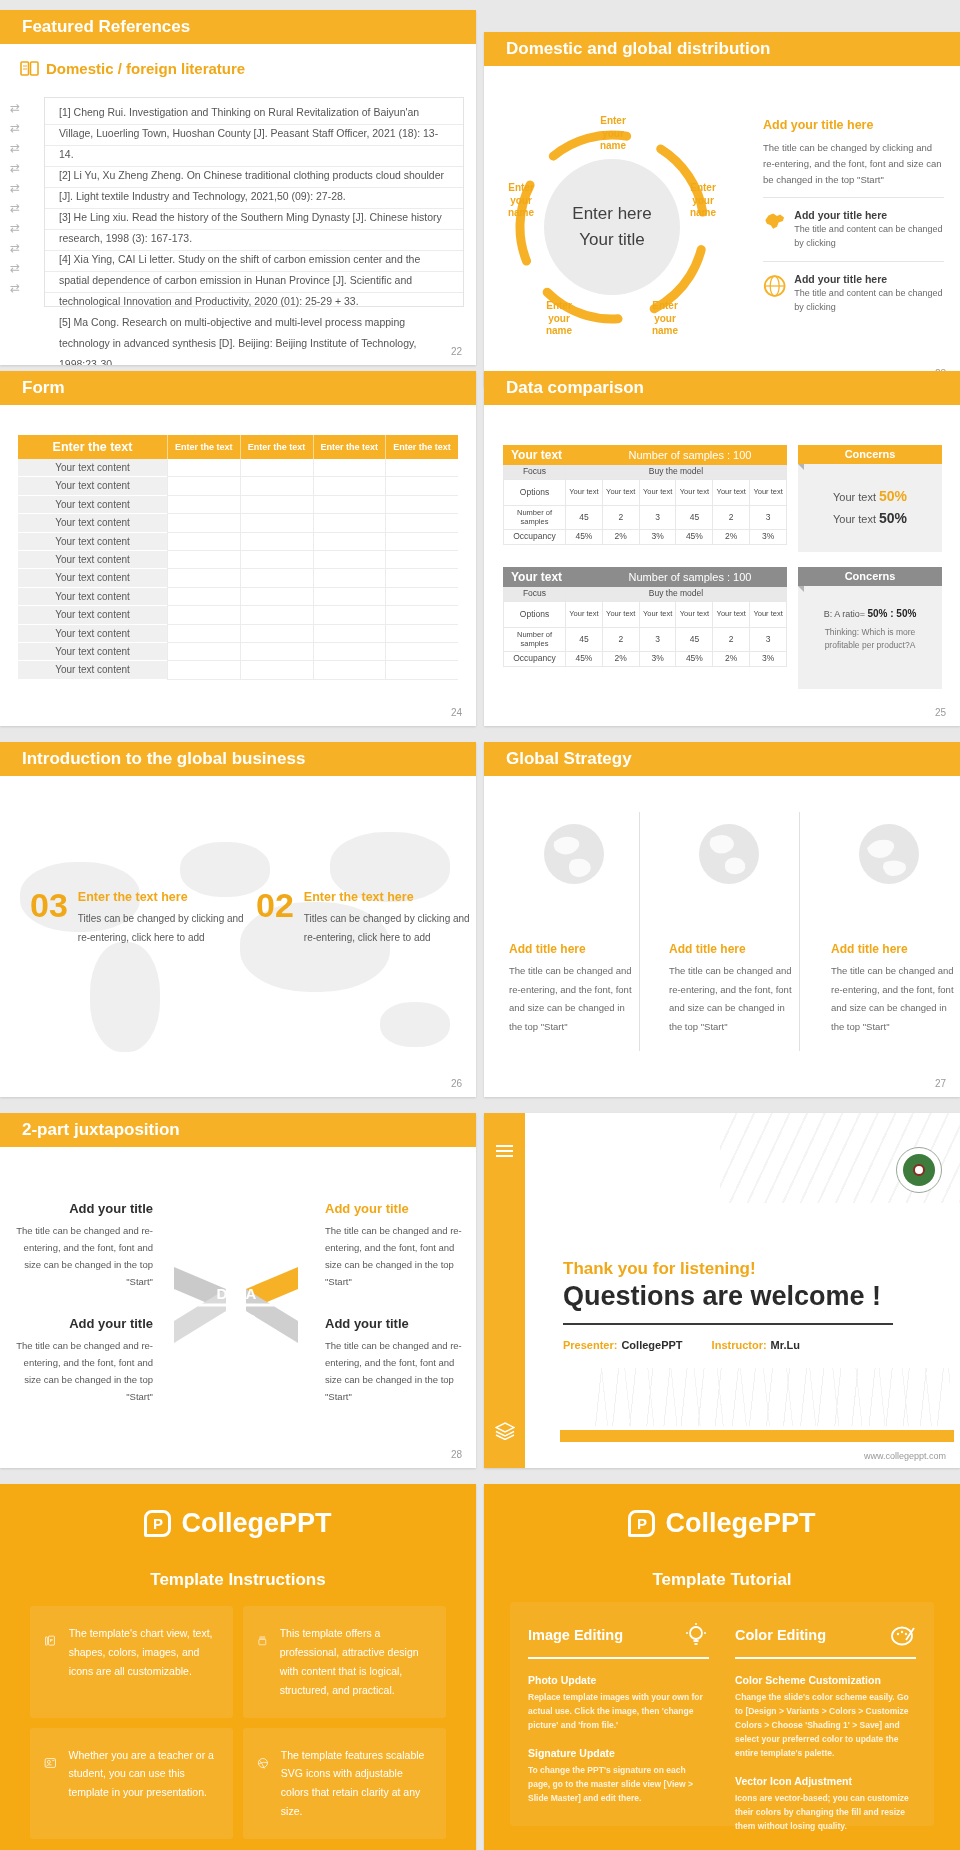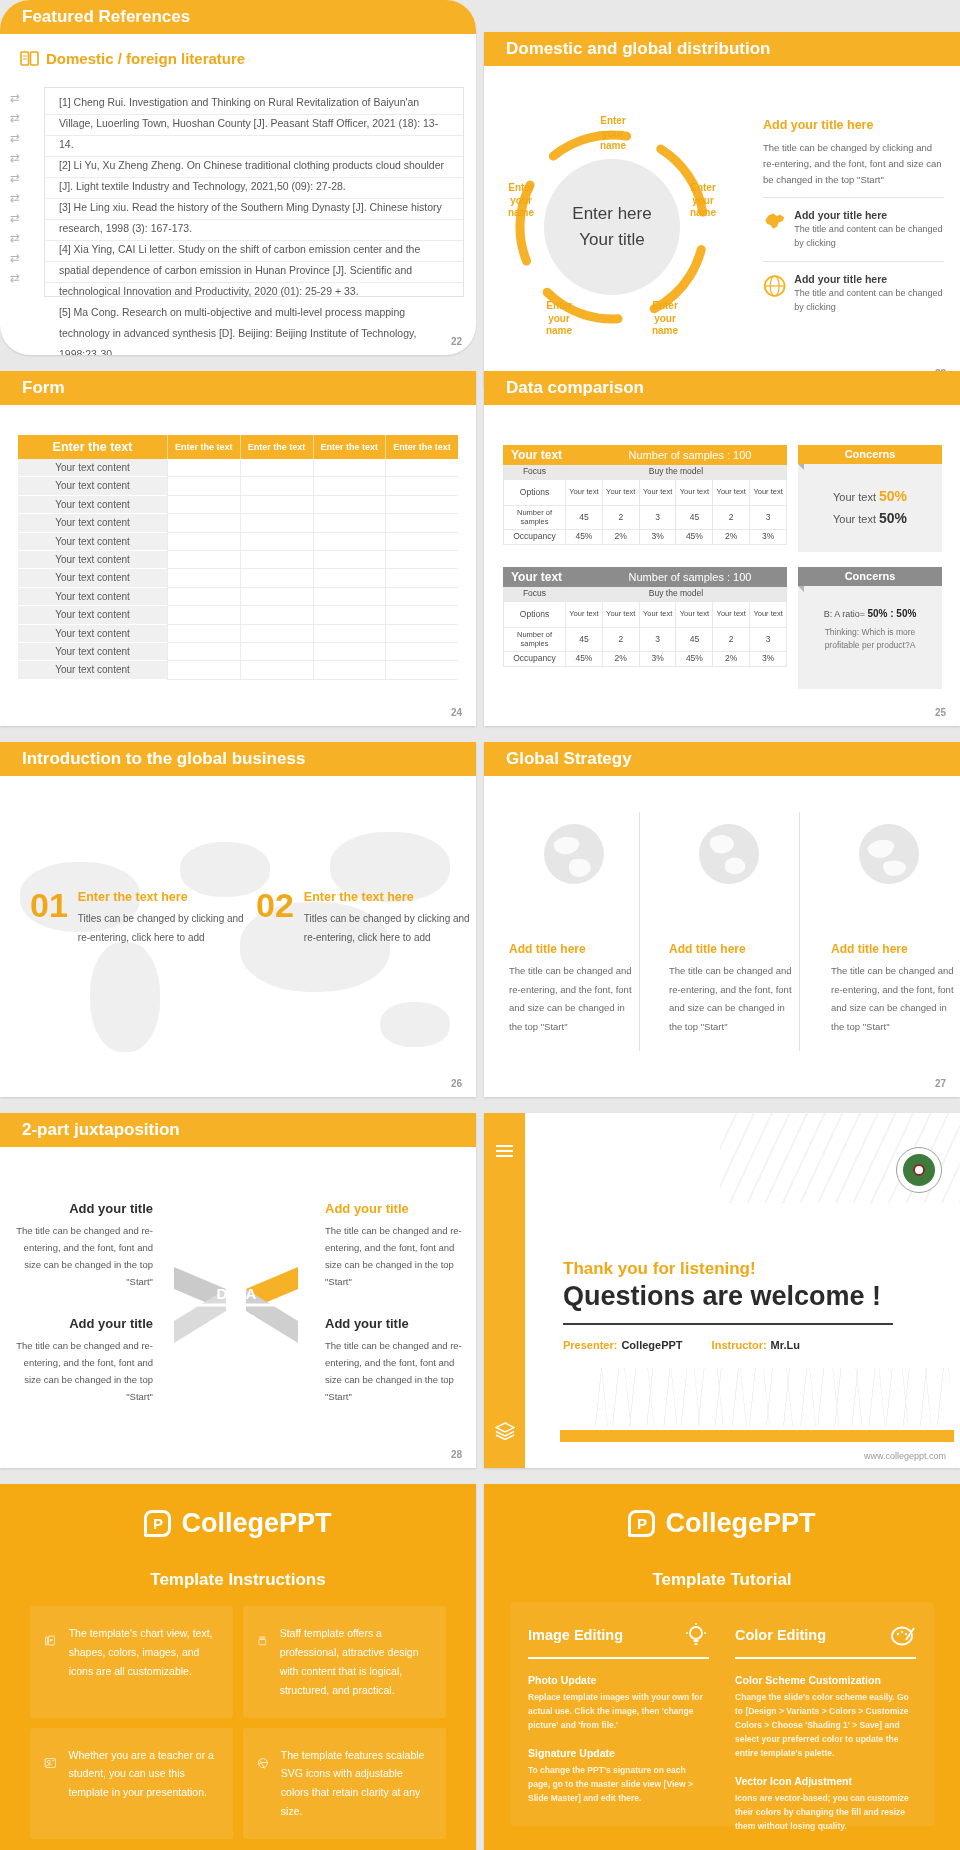--- a/index.html
+++ b/index.html
@@ -12,21 +12,21 @@
   }
   *{box-sizing:border-box;margin:0;padding:0;}
   html,body{width:960px;}
   body{
     position:relative;width:960px;height:1850px;background:var(--page-bg);
     font-family:"Liberation Sans","DejaVu Sans",sans-serif;color:var(--body-text);
   }
   .slide{position:absolute;background:#fff;overflow:hidden;box-shadow:0 1px 2px rgba(0,0,0,.12);}
   .titlebar{position:absolute;top:0;left:0;right:0;height:34px;background:var(--amber);
     color:#fff;font-weight:bold;font-size:17px;line-height:34px;padding-left:22px;}
-  .pagenum{position:absolute;right:14px;bottom:8px;font-size:10px;color:#9a9a9a;font-weight:bold;}
+  .pagenum{position:absolute;right:14px;bottom:8px;font-size:10px;color:#9a9a9a;}
 
   
   .sec-head{position:absolute;left:20px;top:50px;display:flex;align-items:center;gap:7px;
     color:var(--amber-text);font-weight:bold;font-size:15px;}
   .marker-col{position:absolute;left:10px;top:92px;width:26px;display:flex;flex-direction:column;gap:8px;}
   .marker-col span{color:#b5b5b5;font-size:12px;line-height:12px;}
   .ref-card{position:absolute;left:44px;top:87px;width:420px;height:210px;border:1px solid #e3e3e3;
     background-image:repeating-linear-gradient(to bottom,transparent 0,transparent 20px,#ececec 20px,#ececec 21px);
     background-position:0 6px;padding:4px 14px 0;font-size:10.5px;line-height:21px;color:#555;}
 
@@ -159,21 +159,21 @@
   .tut-col{flex:1;}
   .tut-head{display:flex;align-items:center;justify-content:space-between;}
   .tut-head b{font-size:14.5px;color:#fff;}
   .tut-rule{height:2px;background:#fff;margin-top:9px;}
   .tut-sec b{display:block;margin-top:15px;font-size:10.5px;color:#fff;}
   .tut-sec p{margin-top:4px;font-size:8.5px;line-height:1.65;color:rgba(255,255,255,.85);}
 </style>
 </head>
 <body>
 
-<div class="slide" style="left:0;top:0;width:476px;height:355px;border-radius:30px;">
+<div class="slide" style="left:0;top:10px;width:476px;height:355px;">
   <div class="titlebar">Featured References</div>
   <div class="sec-head">
     <svg width="19" height="15" viewBox="0 0 19 15">
       <rect x="1" y="1" width="7.5" height="13" rx="1" fill="none" stroke="#F0A818" stroke-width="1.6"></rect>
       <rect x="10.5" y="1" width="7.5" height="13" rx="1" fill="none" stroke="#F0A818" stroke-width="1.6"></rect>
       <line x1="3" y1="5" x2="7" y2="5" stroke="#F0A818" stroke-width="1"></line>
       <line x1="3" y1="8" x2="7" y2="8" stroke="#F0A818" stroke-width="1"></line>
     </svg>
     <span>Domestic / foreign literature</span>
   </div>
@@ -452,21 +452,21 @@
   <div class="titlebar">Introduction to the global business</div>
   <div>
     <div class="map-blob" style="left:20px;top:120px;width:120px;height:70px;"></div>
     <div class="map-blob" style="left:90px;top:200px;width:70px;height:110px;"></div>
     <div class="map-blob" style="left:180px;top:100px;width:90px;height:55px;"></div>
     <div class="map-blob" style="left:240px;top:160px;width:150px;height:90px;"></div>
     <div class="map-blob" style="left:330px;top:90px;width:120px;height:70px;"></div>
     <div class="map-blob" style="left:380px;top:260px;width:70px;height:45px;"></div>
   </div>
   <div class="gb-item" style="left:30px;top:146px;">
-    <div class="gb-num">01</div>
+    <div class="gb-num">03</div>
     <div class="gb-txt">
       <b>Enter the text here</b>
       <p>Titles can be changed by clicking and re-entering, click here to add</p>
     </div>
   </div>
   <div class="gb-item" style="left:256px;top:146px;">
     <div class="gb-num">02</div>
     <div class="gb-txt">
       <b>Enter the text here</b>
       <p>Titles can be changed by clicking and re-entering, click here to add</p>
@@ -595,21 +595,21 @@
         <text x="20" y="21" text-anchor="middle" font-size="11" font-weight="bold" fill="#fff">P</text>
       </svg>
       <p>The template's chart view, text, shapes, colors, images, and icons are all customizable.</p>
     </div>
     <div class="inst-block">
       <svg width="34" height="34" viewBox="0 0 34 34">
         <rect x="6" y="12" width="22" height="17" rx="2" fill="none" stroke="#fff" stroke-width="2"></rect>
         <line x1="8" y1="4" x2="26" y2="4" stroke="#fff" stroke-width="2"></line>
         <line x1="7" y1="8" x2="27" y2="8" stroke="#fff" stroke-width="2"></line>
       </svg>
-      <p>Staff template offers a professional, attractive design with content that is logical, structured, and practical.</p>
+      <p>This template offers a professional, attractive design with content that is logical, structured, and practical.</p>
     </div>
     <div class="inst-block">
       <svg width="34" height="34" viewBox="0 0 34 34">
         <rect x="3" y="5" width="28" height="24" rx="4" fill="none" stroke="#fff" stroke-width="2"></rect>
         <circle cx="13" cy="14" r="4" fill="none" stroke="#fff" stroke-width="2"></circle>
         <path d="M6,26 q3,-6 14,-4" fill="none" stroke="#fff" stroke-width="2"></path>
         <line x1="22" y1="10" x2="28" y2="10" stroke="#fff" stroke-width="2"></line>
       </svg>
       <p>Whether you are a teacher or a student, you can use this template in your presentation.</p>
     </div>

